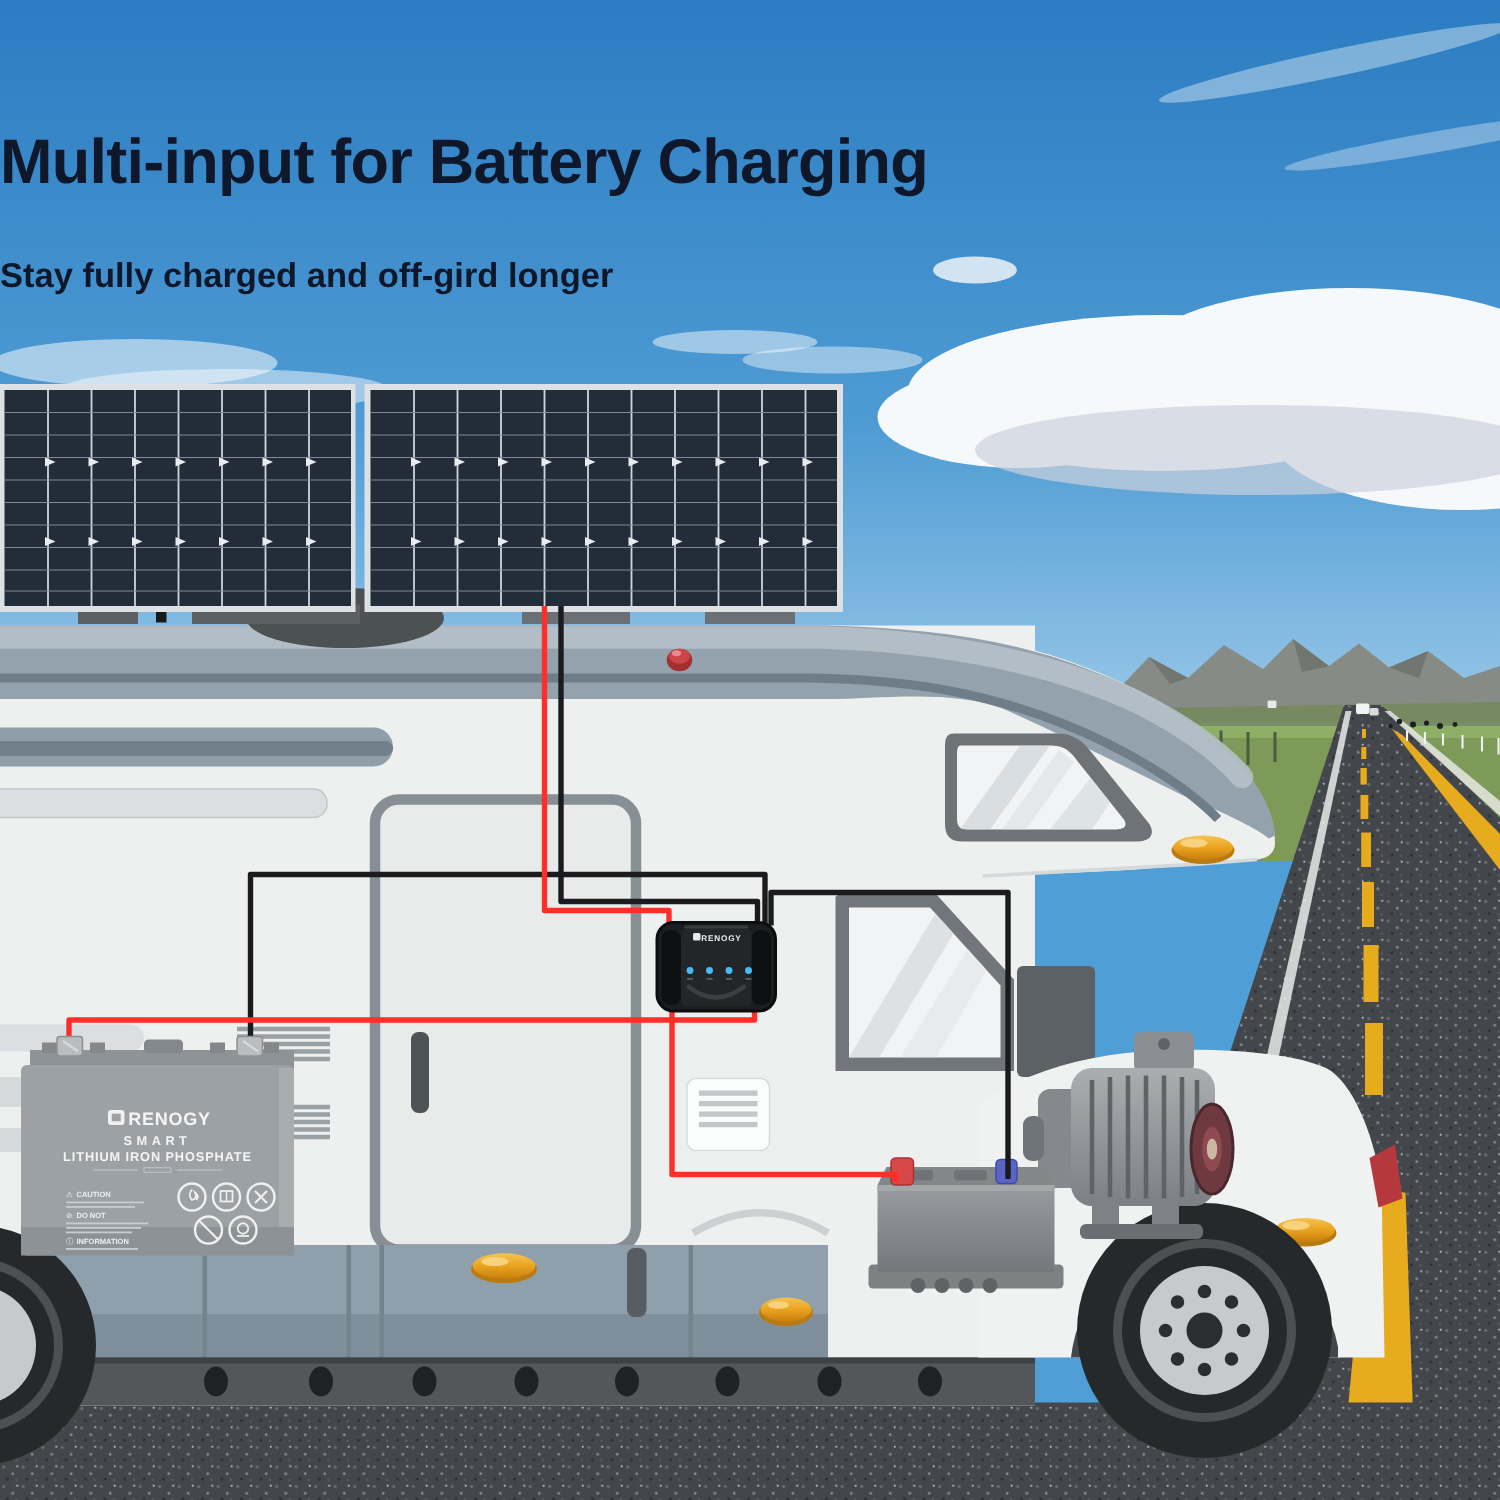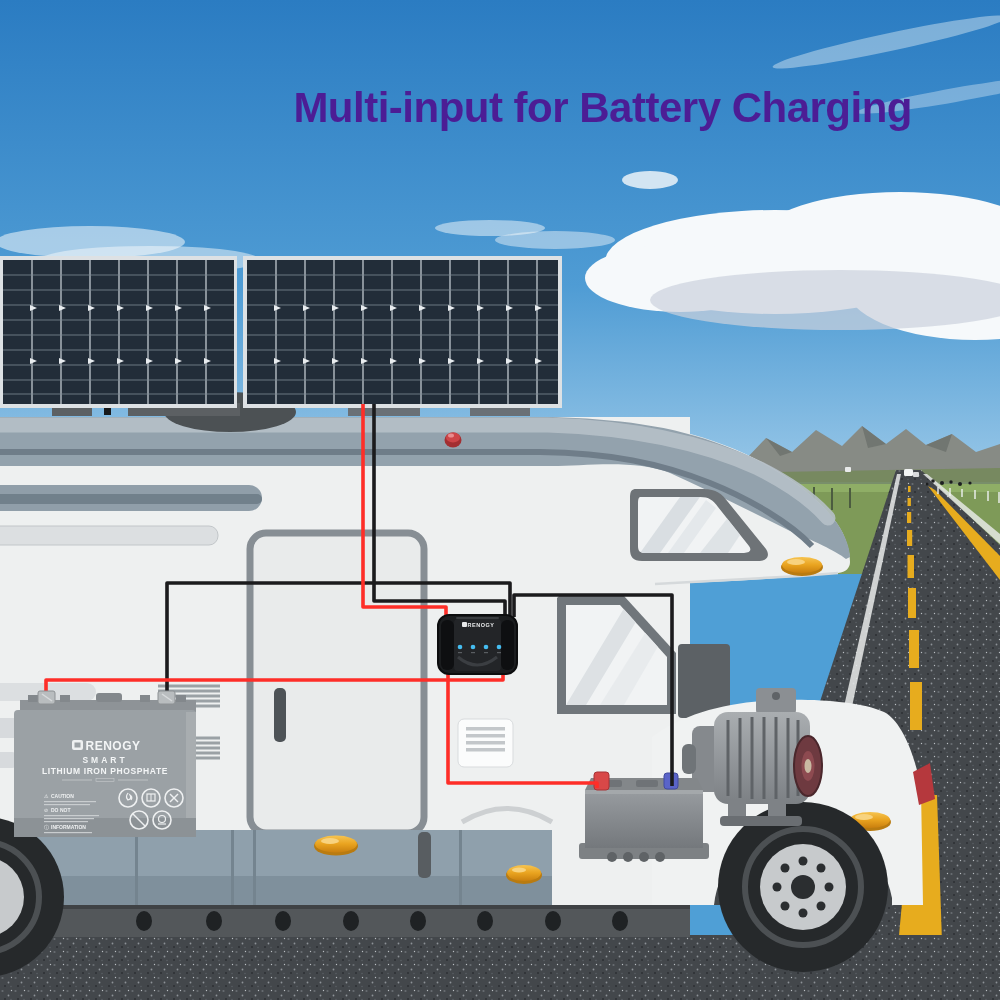--- a/index.html
+++ b/index.html
@@ -1,19 +1,19 @@
 <!DOCTYPE html>
 <html><head>
 <meta charset="utf-8">
 <style>
   html,body{margin:0;padding:0;background:#666;}
   .stage{position:relative;width:1000px;height:1000px;overflow:hidden;
          font-family:"Liberation Sans",sans-serif;background:#4f9fd6;}
   .stage svg{position:absolute;left:0;top:0;}
-  .headline{position:absolute;left:0;width:912px;text-align:right;color:#4c1d95;}
+  .headline{position:absolute;left:0;width:912px;text-align:left;color:#0f172a;}
   .headline.main{top:84px;font-size:42px;font-weight:700;letter-spacing:-.5px;}
   .headline.sub{top:170px;font-size:23px;font-weight:700;}
   svg text{font-family:"Liberation Sans",sans-serif;}
 </style>
 </head>
 <body>
 
 <div class="stage">
 <svg width="1000" height="1000" viewBox="0 0 1000 1000">
   <defs>
@@ -511,13 +511,14 @@
       <line x1="170" y1="802" x2="178" y2="794" stroke="#eef0f1" stroke-width="1.4"></line>
       <line x1="170" y1="794" x2="178" y2="802" stroke="#eef0f1" stroke-width="1.4"></line>
       <line x1="133" y1="814" x2="145" y2="826" stroke="#eef0f1" stroke-width="1.4"></line>
       <circle cx="162" cy="819" r="3.5" fill="none" stroke="#eef0f1" stroke-width="1.2"></circle>
       <line x1="158" y1="824" x2="166" y2="824" stroke="#eef0f1" stroke-width="1.2"></line>
     </g>
   </g>
 </svg>
 
 <div class="headline main">Multi-input for Battery Charging</div>
+<div class="headline sub">Stay fully charged and off-gird longer</div>
 </div>
 
 </body></html>

